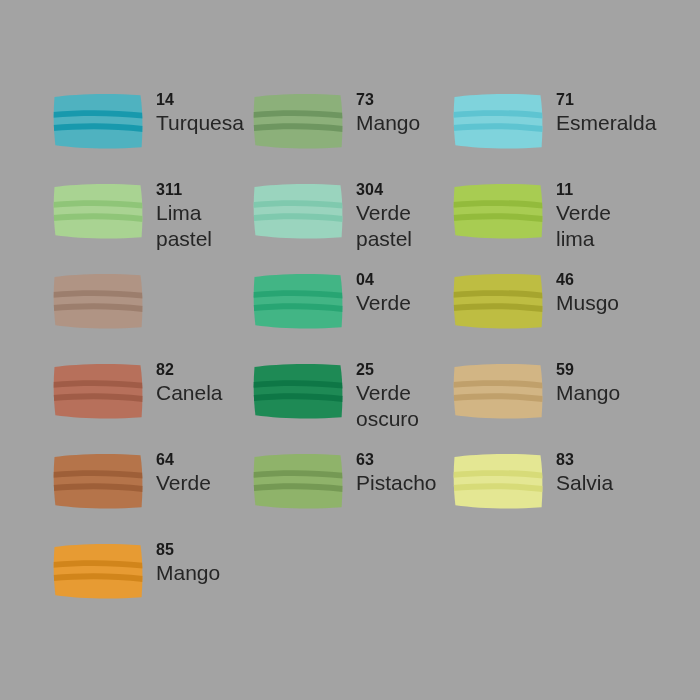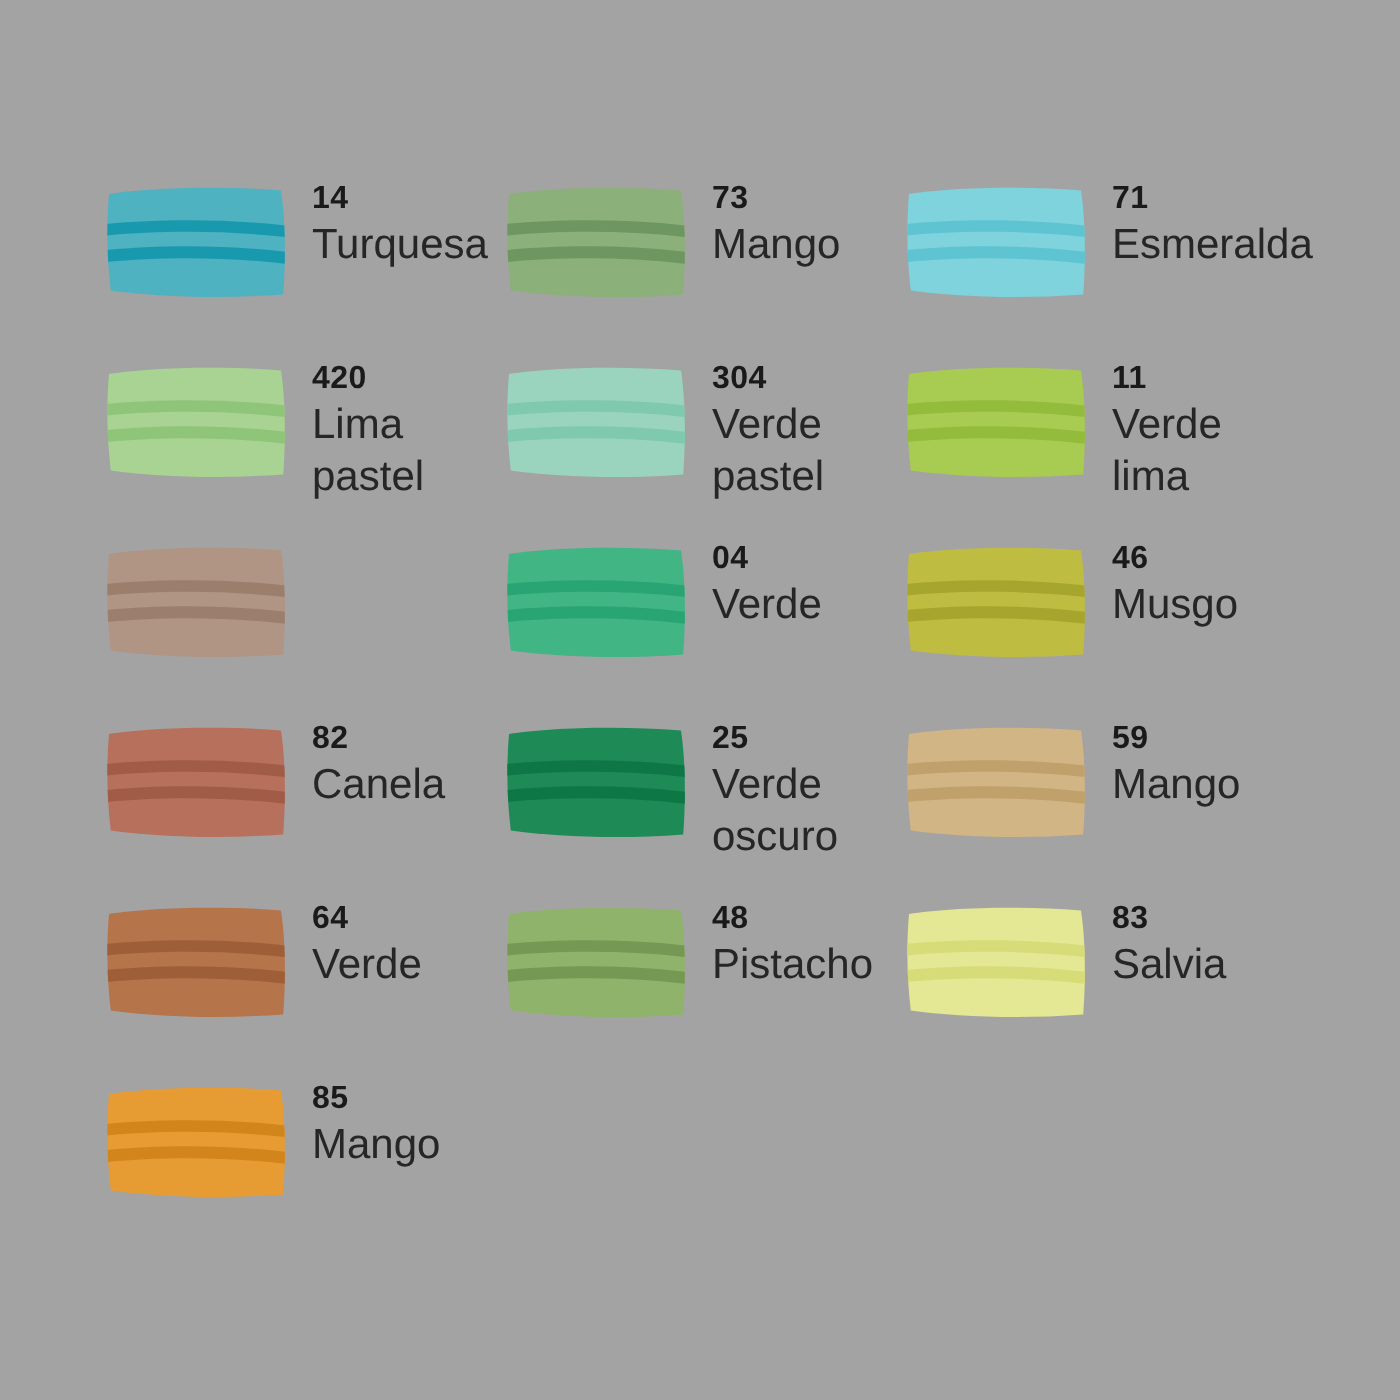--- a/index.html
+++ b/index.html
@@ -159,21 +159,21 @@
               </clipPath>
             </defs>
             <g clip-path="url(#clip4)">
               <rect x="0" y="0" width="92" height="58" fill="#A9D392"></rect>
               <path d="M-4,20.5 C24,17.4 62,17.0 96,21.4 L96,27.2 C62,22.8 24,23.2 -4,26.3 Z" fill="#8FC578"></path>
               <path d="M-4,33.6 C24,30.4 62,30.0 96,34.6 L96,40.6 C62,36.0 24,36.4 -4,39.6 Z" fill="#8FC578"></path>
             </g>
           </svg>
         </div>
         <div class="swatch-text">
-          <span class="swatch-code">420</span>
+          <span class="swatch-code">311</span>
           <span class="swatch-name">Lima
 pastel</span>
         </div>
       </div>
       <div class="swatch-cell">
         <div class="swatch-paint">
           <svg viewBox="0 0 92 58" preserveAspectRatio="none">
             <defs>
               <clipPath id="clip6">
                 <path d="M2.5,5.0 C20,2.2 55,0.6 88.5,3.2 C90.6,17 91.0,37 89.6,55.2 C58,57.6 26,56.4 3.4,53.2 C1.4,37 1.2,20 2.5,5.0 Z"></path>
@@ -359,21 +359,21 @@
               </clipPath>
             </defs>
             <g clip-path="url(#clip15)">
               <rect x="0" y="0" width="92" height="58" fill="#8FB36A"></rect>
               <path d="M-4,20.5 C24,17.4 62,17.0 96,21.4 L96,27.2 C62,22.8 24,23.2 -4,26.3 Z" fill="#759954"></path>
               <path d="M-4,33.6 C24,30.4 62,30.0 96,34.6 L96,40.6 C62,36.0 24,36.4 -4,39.6 Z" fill="#759954"></path>
             </g>
           </svg>
         </div>
         <div class="swatch-text">
-          <span class="swatch-code">48</span>
+          <span class="swatch-code">63</span>
           <span class="swatch-name">Pistacho</span>
         </div>
       </div>
       <div class="swatch-cell">
         <div class="swatch-paint">
           <svg viewBox="0 0 92 58" preserveAspectRatio="none">
             <defs>
               <clipPath id="clip16">
                 <path d="M2.5,5.0 C20,2.2 55,0.6 88.5,3.2 C90.6,17 91.0,37 89.6,55.2 C58,57.6 26,56.4 3.4,53.2 C1.4,37 1.2,20 2.5,5.0 Z"></path>
               </clipPath>

